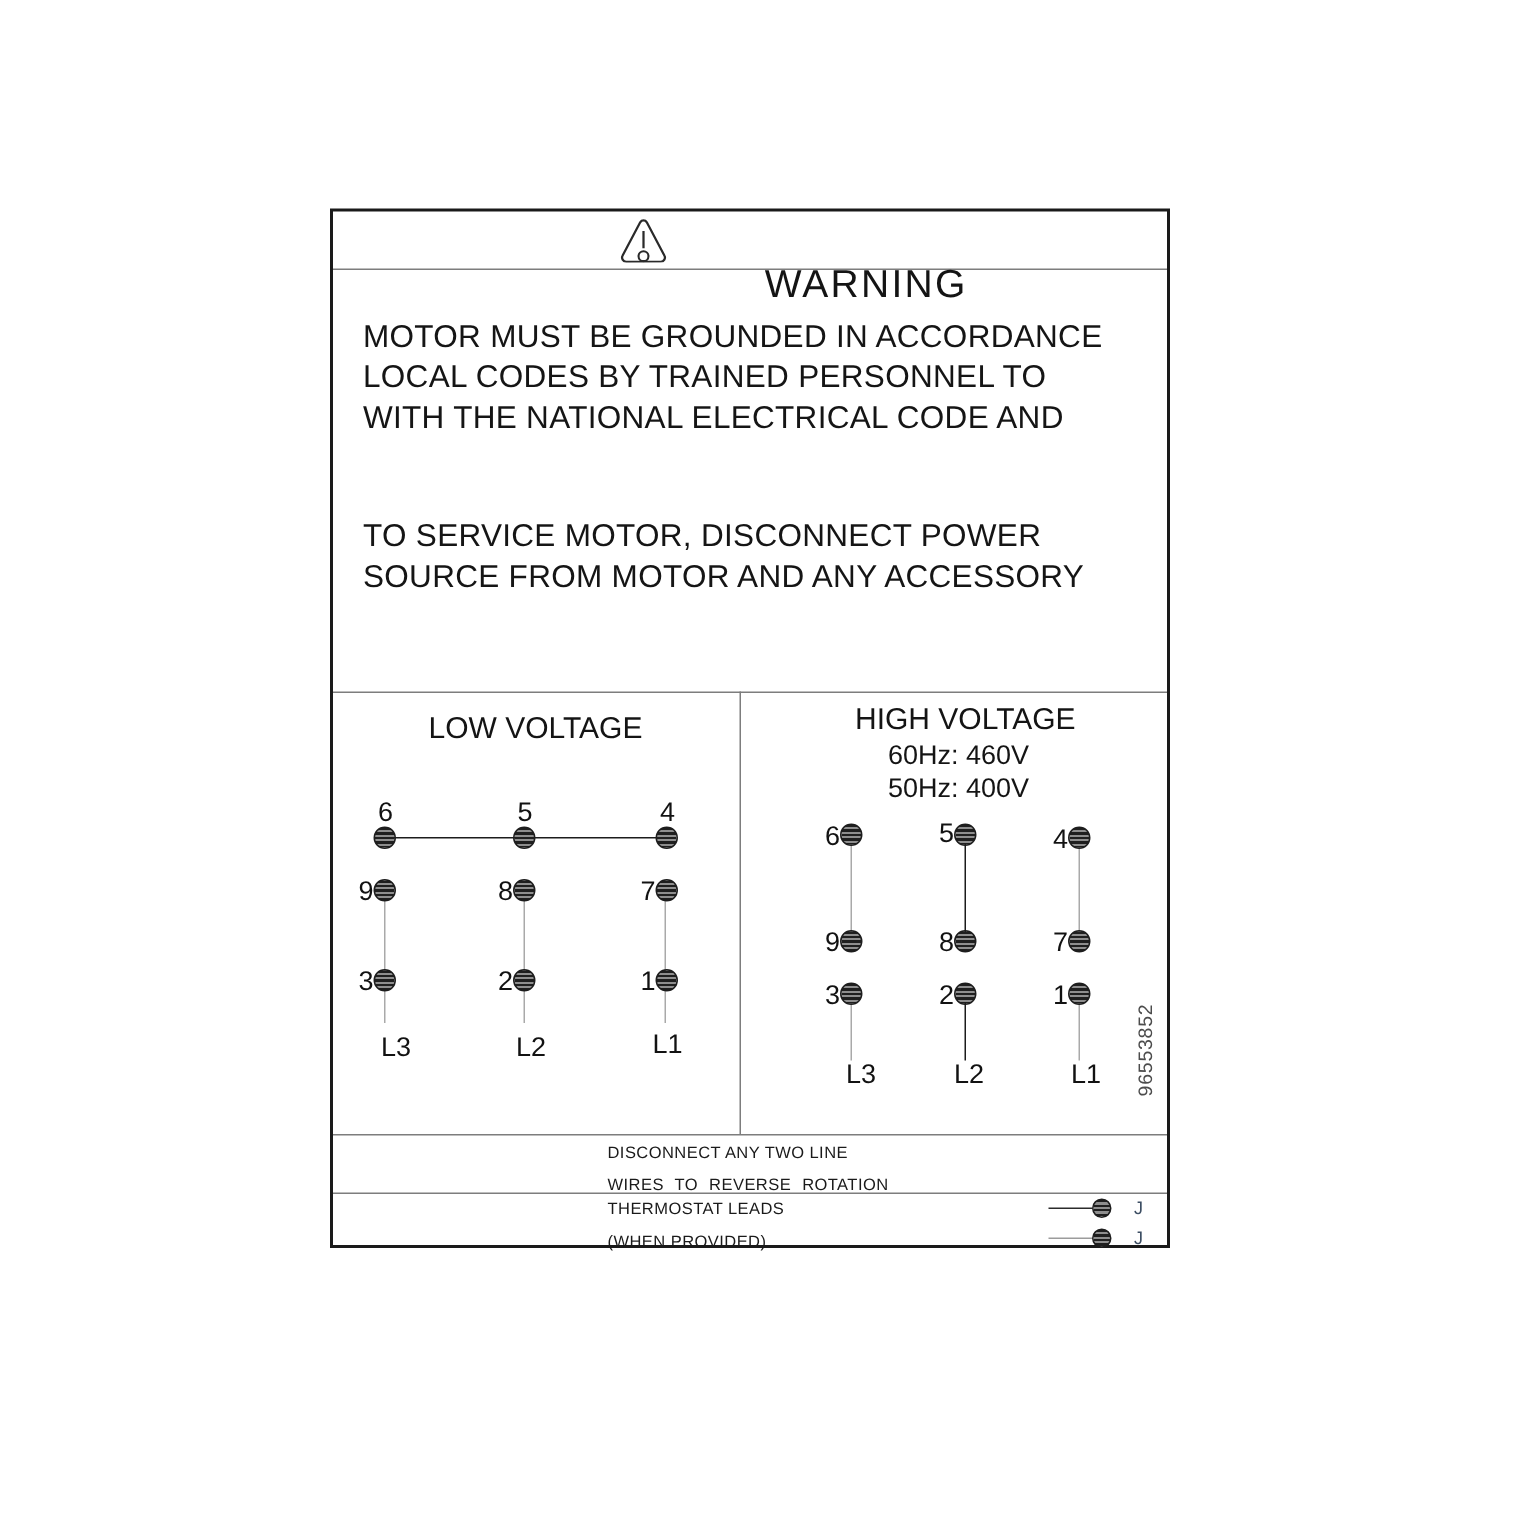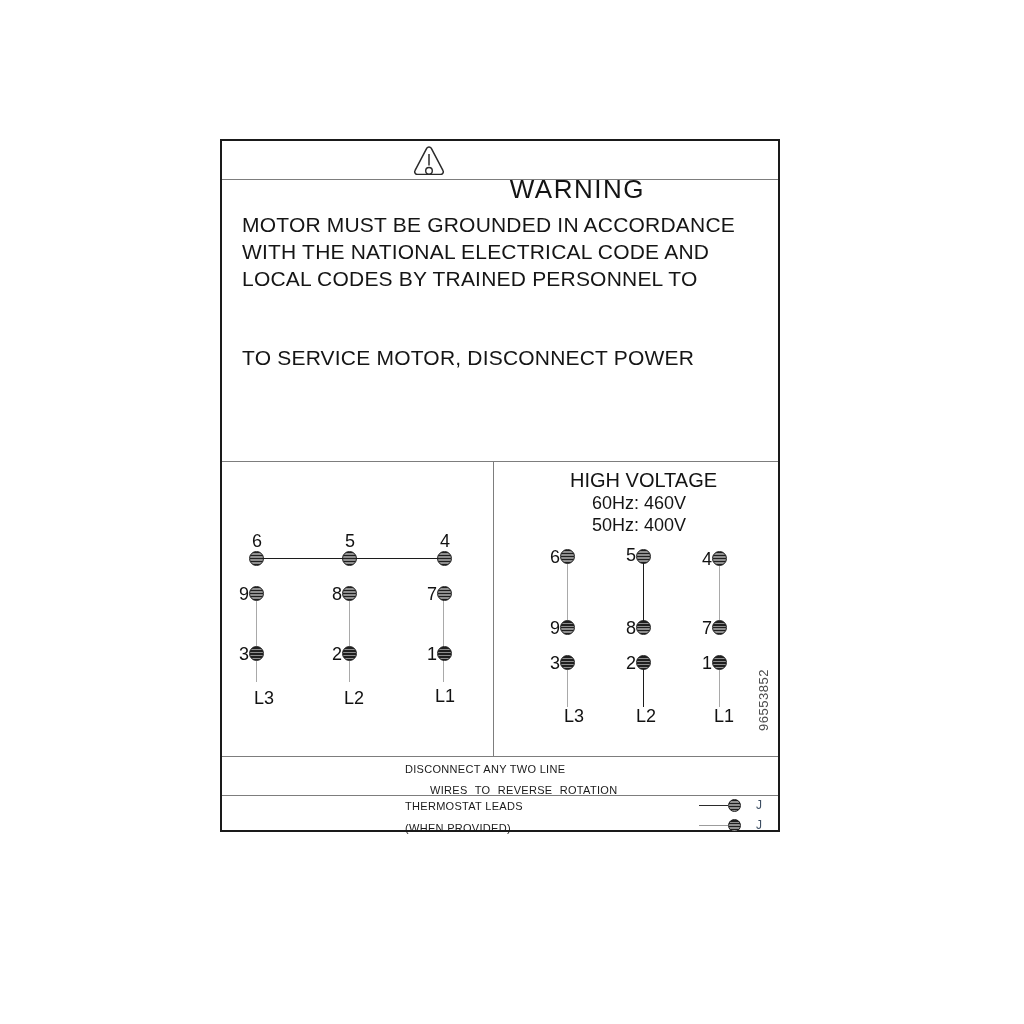--- a/index.html
+++ b/index.html
@@ -36,21 +36,21 @@
     background:repeating-linear-gradient(to bottom,#1f1f1f 0px,#1f1f1f 1.5px,#8e8e8e 1.5px,#8e8e8e 3px);}
   .wire-v{position:absolute;width:0;border-left:1.5px solid #a9a9a9;}
   .wire-v.dark{border-left-color:#1c1c1c;}
   .wire-h{position:absolute;height:0;border-top:1.5px solid #1c1c1c;}
   .llabel{position:absolute;width:40px;text-align:center;font-size:18px;color:#121212;}
   .partnum{position:absolute;left:502px;top:551px;width:80px;height:16px;
     transform:rotate(-90deg);font-size:13px;color:#4c4c4c;text-align:center;letter-spacing:0.5px;}
 
   
   .foot-txt{position:absolute;left:183px;font-size:11px;line-height:13px;color:#1a1a1a;letter-spacing:0.3px;white-space:nowrap;}
-  .wide-ws{word-spacing:4px;margin-left:25px;}
+  .wide-ws{word-spacing:4px;}
   .lead-line{position:absolute;width:29px;height:0;border-top:1.5px solid #2b2b2b;}
   .lead-line.gray{border-top-color:#9c9c9c;}
   .lead-dot{position:absolute;width:13px;height:13px;border-radius:50%;
     border:1px solid #1d1d1d;box-sizing:border-box;
     background:repeating-linear-gradient(to bottom,#1f1f1f 0px,#1f1f1f 1.5px,#8e8e8e 1.5px,#8e8e8e 3px);}
   .lead-j{position:absolute;width:16px;text-align:center;font-size:12px;line-height:14px;color:#3d4e63;}
 </style>
 </head>
 <body>
 
@@ -65,27 +65,29 @@
 
     <svg class="warn-tri" width="34" height="30" viewBox="0 0 34 30">
       <path d="M14.8 3.2 a2.6 2.6 0 0 1 4.4 0 L30.9 25.3 a2.8 2.8 0 0 1 -2.4 4.2 H5.5 a2.8 2.8 0 0 1 -2.4 -4.2 Z" fill="none" stroke="#2a2a2a" stroke-width="1.5"></path>
       <line x1="17" y1="9" x2="17" y2="20.5" stroke="#2a2a2a" stroke-width="1.5"></line>
       <circle cx="17" cy="25.8" r="3.3" fill="#ffffff" stroke="#2a2a2a" stroke-width="1.4"></circle>
     </svg>
     <div class="warn-title">WARNING</div>
 
     <div class="para para1">
       <div>MOTOR MUST BE GROUNDED IN ACCORDANCE</div>
+      <div>LOCAL CODES BY TRAINED PERSONNEL TO</div>
       <div>WITH THE NATIONAL ELECTRICAL CODE AND</div>
-      <div>LOCAL CODES BY TRAINED PERSONNEL TO</div>
     </div>
     <div class="para para2">
       <div>TO SERVICE MOTOR, DISCONNECT POWER</div>
+      <div>SOURCE FROM MOTOR AND ANY ACCESSORY</div>
     </div>
 
+    <div class="dg-title" style="left:15px;top:334px;width:240px;text-align:center">LOW VOLTAGE</div>
 
     <div class="wire-h" style="left:35px;top:417px;width:188px"></div>
 
     <div class="wire-v" style="left:34px;top:452px;height:89px"></div>
     <div class="wire-v" style="left:127px;top:452px;height:89px"></div>
     <div class="wire-v" style="left:221px;top:452px;height:89px"></div>
 
     <div class="num num-c" style="left:25px;top:391px">6</div>
     <div class="num num-c" style="left:118px;top:391px">5</div>
     <div class="num num-c" style="left:213px;top:391px">4</div>

